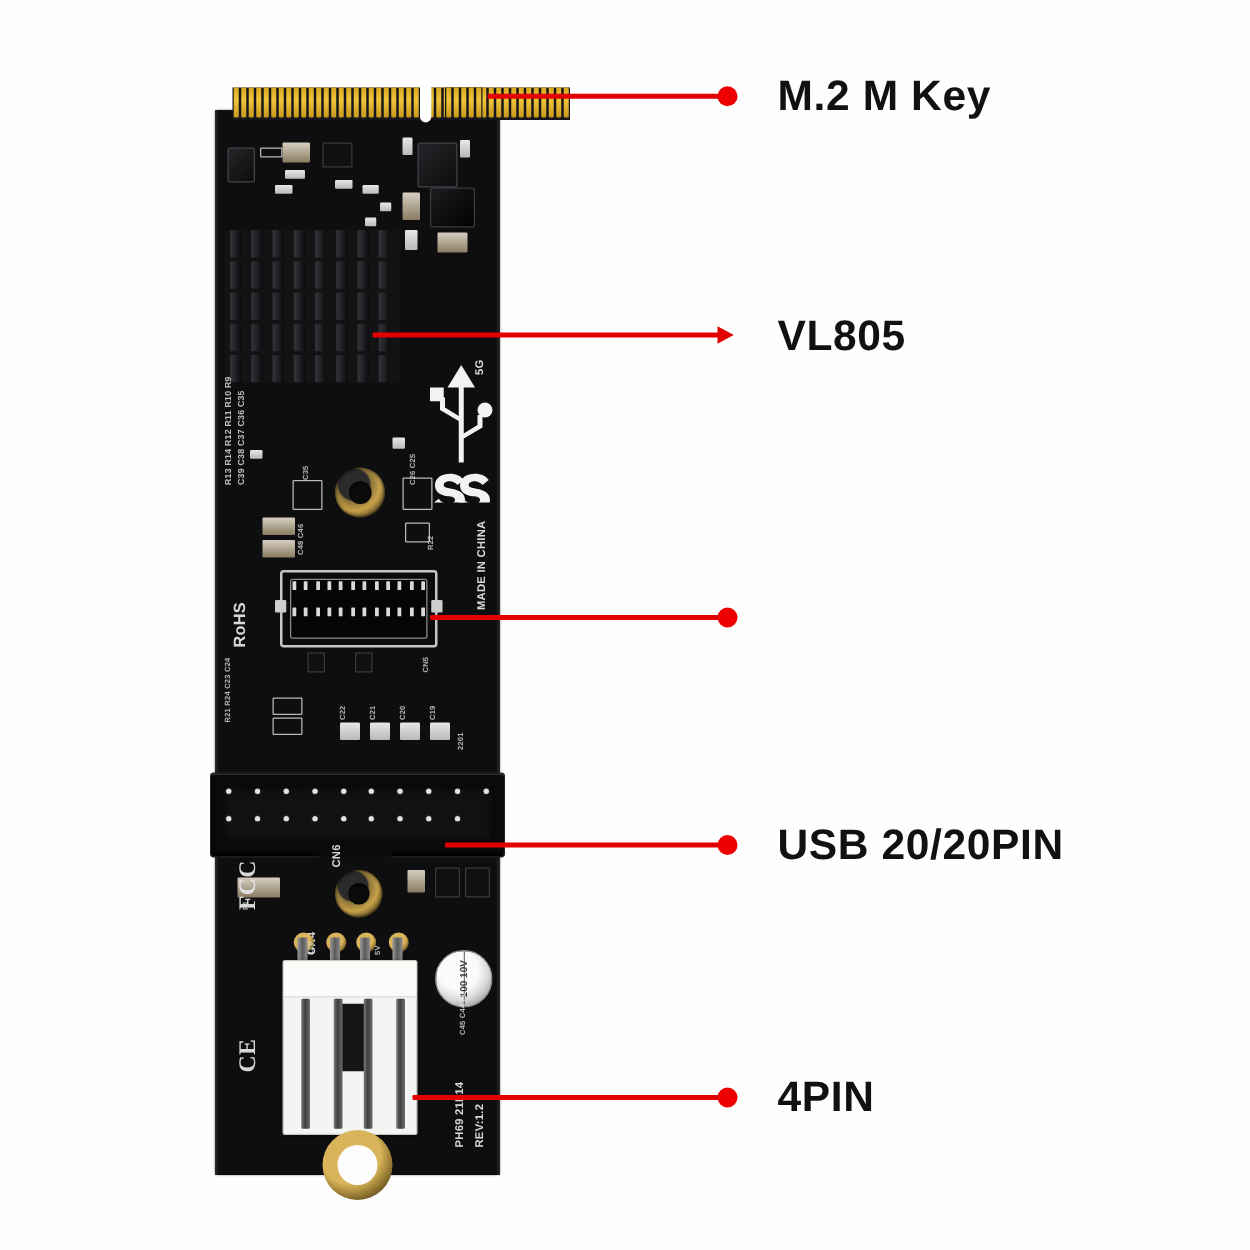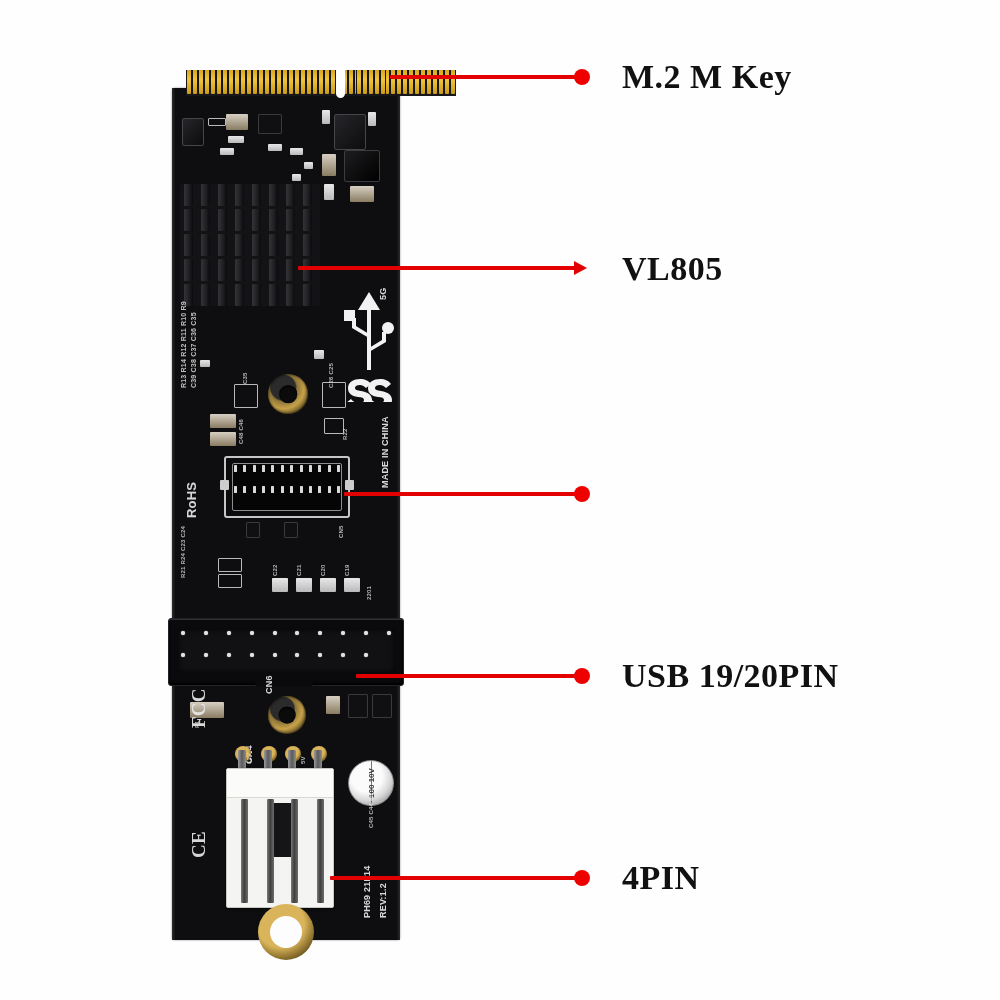--- a/index.html
+++ b/index.html
@@ -349,21 +349,21 @@
     font-weight: 700;
     color: #3b3b3b;
     text-align: center;
     line-height: 9px;
     white-space: nowrap;
   }
 
   
   .callout-label {
     position: absolute;
-    font-family: Liberation Serif, serif;
+    font-family: Liberation Sans, sans-serif;
     font-weight: 700;
     color: #111111;
     white-space: nowrap;
     letter-spacing: 0.5px;
   }
   .leader {
     position: absolute;
     height: 4px;
     background: #e20000;
     border-radius: 1px;
@@ -694,19 +694,19 @@
 
   <div class="leader" style="left:298px; top:266px; width:278px;"></div>
   <div class="leader-arrow" style="left:574px; top:261px;"></div>
   <div class="callout-label" style="left:622px; top:250px; font-size:34px;">VL805</div>
 
   <div class="leader" style="left:344px; top:492px; width:234px;"></div>
   <div class="leader-dot" style="left:574px; top:486px;"></div>
 
   <div class="leader" style="left:356px; top:674px; width:222px;"></div>
   <div class="leader-dot" style="left:574px; top:668px;"></div>
-  <div class="callout-label" style="left:622px; top:657px; font-size:34px;">USB 19/20PIN</div>
+  <div class="callout-label" style="left:622px; top:657px; font-size:34px;">USB 20/20PIN</div>
 
   <div class="leader" style="left:330px; top:876px; width:248px;"></div>
   <div class="leader-dot" style="left:574px; top:870px;"></div>
   <div class="callout-label" style="left:622px; top:859px; font-size:34px;">4PIN</div>
 
 </div>
 
 </body></html>

